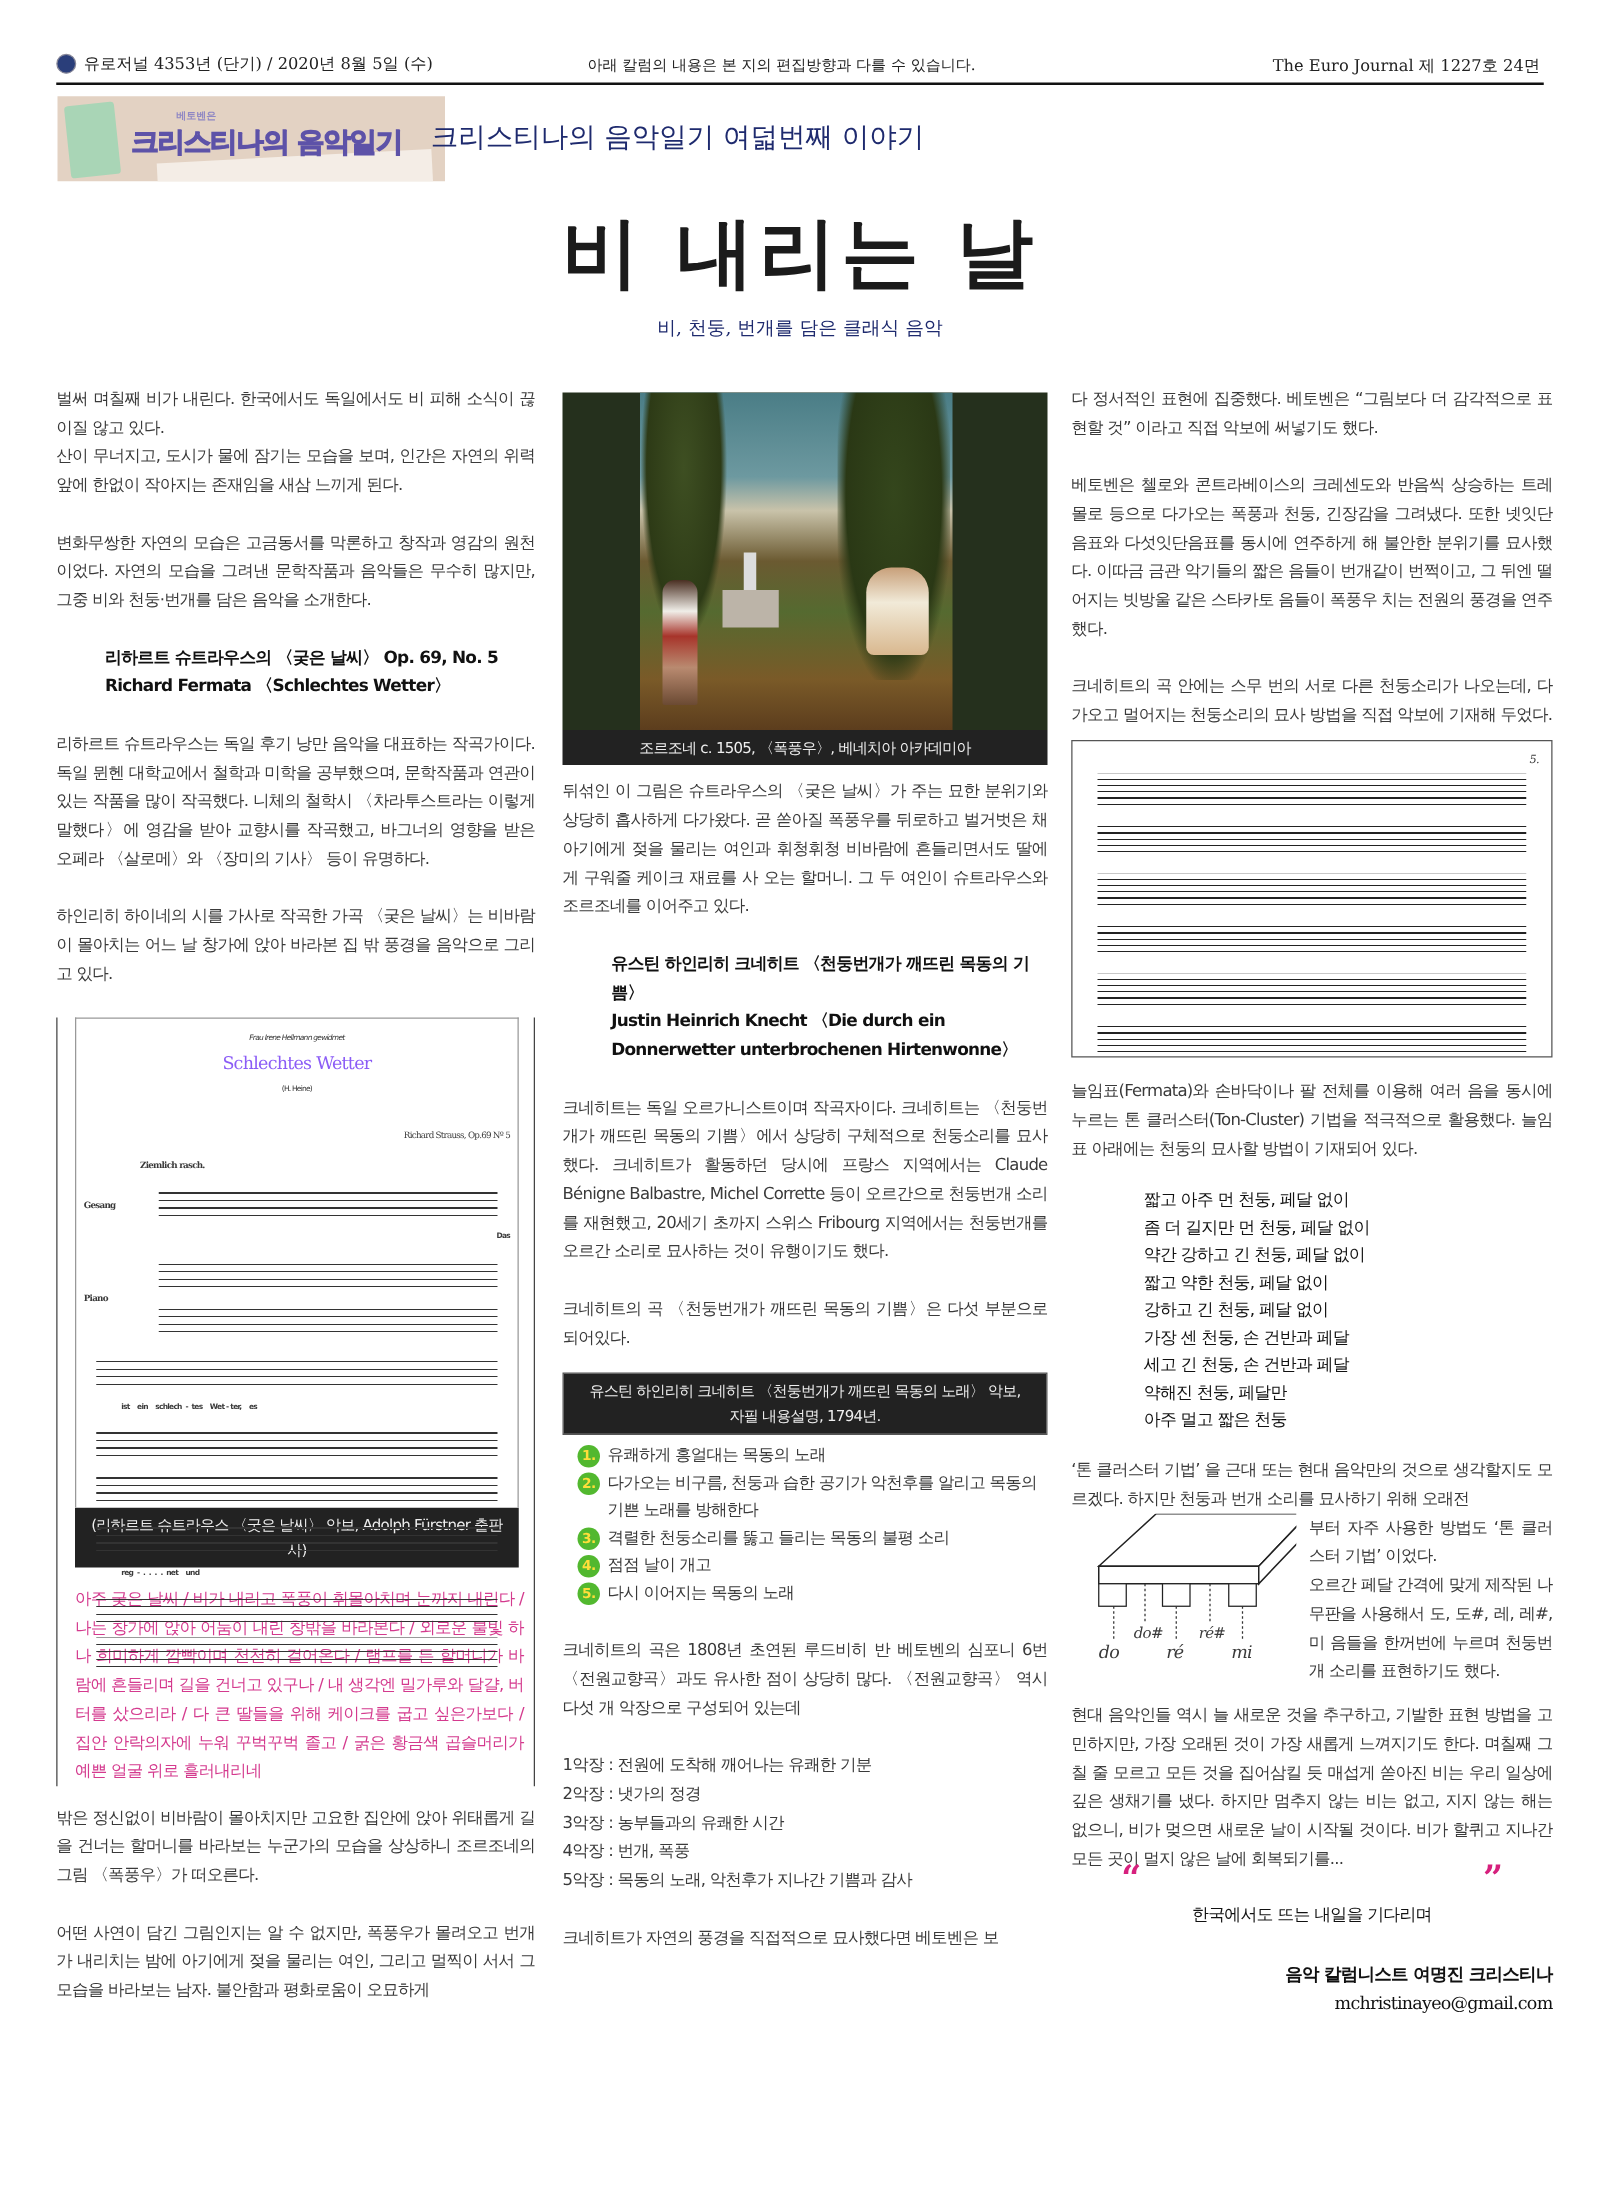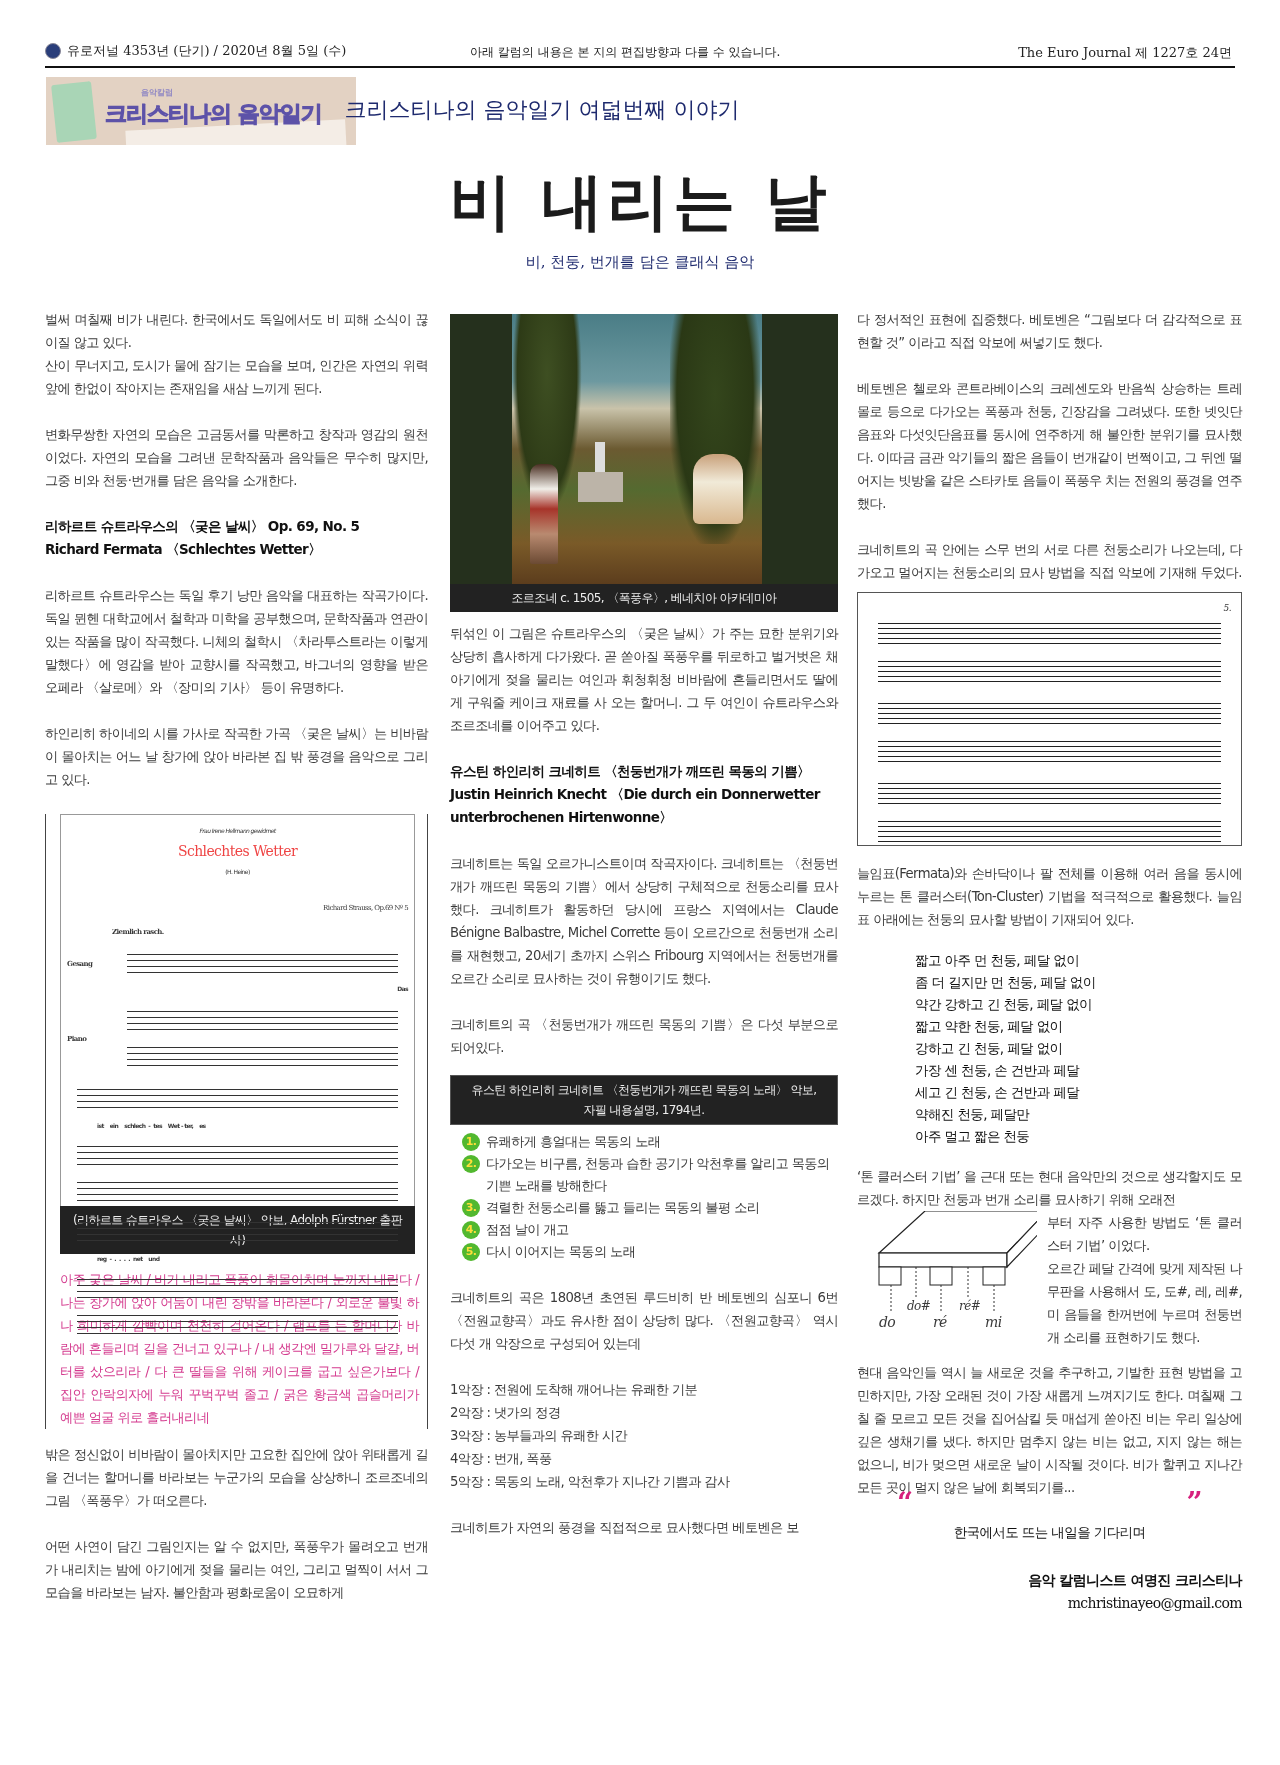--- a/index.html
+++ b/index.html
@@ -14,21 +14,21 @@
   .banner .book { position:absolute; left: 8px; top: 6px; width: 40px; height: 58px; background: #a9d5b6; border-radius: 3px; transform: rotate(-6deg); }
   .banner .small { position:absolute; left: 95px; top: 10px; font-size: 8px; color: #8f87c4; font-weight: bold; }
   .banner .big { position:absolute; left: 59px; top: 22px; font-size: 22px; font-weight: bold; color: #b9b3ec; -webkit-text-stroke: 1px #5d52a8; letter-spacing: -1px; }
   .banner .paper { position:absolute; left: 80px; top: 48px; width: 220px; height: 30px; background: #f4ede6; transform: rotate(-3deg); }
   .series { left: 0; width: 1084px; top: 95px; text-align: center; font-size: 22px; color: #1e2a6e; }
   .title { left: 0; width: 1280px; top: 160px; text-align: center; font-size: 62px; font-weight: bold; color: #1b1b1b; letter-spacing: 4px; }
   .subtitle { left: 0; width: 1280px; top: 253px; text-align: center; font-size: 15px; color: #1e2a6e; font-family: "DejaVu Serif", serif; }
   .col { position: absolute; font-size: 13.2px; line-height: 23px; color: #3a3a3a; letter-spacing: -0.6px; }
   .col p { text-align: justify; margin-bottom: 23px; }
   .col p.tight { margin-bottom: 0; }
-  .col h3 { font-size: 13.5px; font-weight: bold; color: #111; line-height: 23px; letter-spacing: -0.6px; }
+  .col h3 { font-size: 13.5px; font-weight: bold; color: #111; line-height: 23px; letter-spacing: -0.6px; margin-left: 39px; }
   .c1 { left: 45px; top: 308px; width: 383px; }
   .c2 { left: 450px; top: 308px; width: 388px; }
   .c3 { left: 857px; top: 308px; width: 385px; }
   .figbox { background: #fff; border: 1px solid #555; position: relative; }
   .caption { background: #222; color: #eee; text-align: center; font-size: 12px; line-height: 20px; padding: 4px 6px; letter-spacing: -0.6px; }
   .painting { height: 270px; background: #25301d; position: relative; overflow: hidden; }
   .painting .canvas { position: absolute; left: 62px; top: 0; width: 250px; height: 270px;
      background: linear-gradient(180deg, #4a7d86 0%, #6d99a0 25%, #c9c3aa 35%, #6b5a31 50%, #556a30 65%, #7a5a28 85%, #5c3d1d 100%); }
   .painting .tree1 { position:absolute; left: 62px; top: 0; width: 70px; height: 200px; background: radial-gradient(ellipse at 50% 30%, #3e4f22 0%, #2d3a16 60%, transparent 70%); }
   .painting .tree2 { position:absolute; left: 220px; top: 0; width: 90px; height: 230px; background: radial-gradient(ellipse at 50% 35%, #34461c 0%, #2a3815 60%, transparent 75%); }
@@ -56,41 +56,41 @@
   <span class="logo-dot"></span>
   <span>유로저널 4353년 (단기) / 2020년 8월 5일 (수)</span>
 </div>
 <div class="abs hdr-center">아래 칼럼의 내용은 본 지의 편집방향과 다를 수 있습니다.</div>
 <div class="abs hdr-right">The Euro Journal  제 1227호  24면</div>
 <div class="abs hdr-rule"></div>
 
 <div class="abs banner">
   <div class="book"></div>
   <div class="paper"></div>
-  <div class="small">음악칼럼</div>
+  <div class="small">베토벤은</div>
   <div class="big">크리스티나의 음악일기</div>
 </div>
 
 <div class="abs series">크리스티나의 음악일기 여덟번째 이야기</div>
 <div class="abs title">비 내리는 날</div>
 <div class="abs subtitle">비, 천둥, 번개를 담은 클래식 음악</div>
 
 <div class="col c1">
   <p class="tight">벌써 며칠째 비가 내린다. 한국에서도 독일에서도 비 피해 소식이 끊이질 않고 있다.</p>
   <p>산이 무너지고, 도시가 물에 잠기는 모습을 보며, 인간은 자연의 위력 앞에 한없이 작아지는 존재임을 새삼 느끼게 된다.</p>
   <p>변화무쌍한 자연의 모습은 고금동서를 막론하고 창작과 영감의 원천이었다. 자연의 모습을 그려낸 문학작품과 음악들은 무수히 많지만, 그중 비와 천둥·번개를 담은 음악을 소개한다.</p>
   <h3>리하르트 슈트라우스의 〈궂은 날씨〉 Op. 69, No. 5</h3>
   <h3 style="margin-bottom:23px">Richard Fermata 〈Schlechtes Wetter〉</h3>
   <p>리하르트 슈트라우스는 독일 후기 낭만 음악을 대표하는 작곡가이다. 독일 뮌헨 대학교에서 철학과 미학을 공부했으며, 문학작품과 연관이 있는 작품을 많이 작곡했다. 니체의 철학시 〈차라투스트라는 이렇게 말했다〉에 영감을 받아 교향시를 작곡했고, 바그너의 영향을 받은 오페라 〈살로메〉와 〈장미의 기사〉 등이 유명하다.</p>
   <p>하인리히 하이네의 시를 가사로 작곡한 가곡 〈궂은 날씨〉는 비바람이 몰아치는 어느 날 창가에 앉아 바라본 집 밖 풍경을 음악으로 그리고 있다.</p>
 
   <div style="border-left:1px solid #444; border-right:1px solid #444; padding: 0 0 0 14px;">
     <div class="score-sheet" style="border:1px solid #999; border-bottom:none; margin-right:12px; height:392px; padding:4px 6px;">
       <div style="text-align:center; font-size:6px; font-style:italic; color:#333;">Frau Irene Hellmann gewidmet</div>
-      <div style="text-align:center; font-family:'DejaVu Serif',serif; font-size:14px; color:#ef4444; line-height:18px;">Schlechtes Wetter</div>
+      <div style="text-align:center; font-family:'DejaVu Serif',serif; font-size:14px; color:#8b5cf6; line-height:18px;">Schlechtes Wetter</div>
       <div style="text-align:center; font-size:6px; color:#333;">(H. Heine)</div>
       <div style="text-align:right; font-family:'DejaVu Serif',serif; font-size:7px; margin-top:14px;">Richard Strauss, Op.69 Nº 5</div>
       <div style="font-family:'DejaVu Serif',serif; font-size:7px; font-weight:bold; margin-left:45px;">Ziemlich rasch.</div>
       <div style="display:flex; align-items:center; margin-top:6px;">
         <span style="width:50px; font-size:7px; font-weight:bold; font-family:'DejaVu Serif',serif;">Gesang</span>
         <div class="staff" style="flex:1;"></div>
       </div>
       <div style="text-align:right; font-size:6px; font-weight:bold;">Das</div>
       <div style="display:flex; align-items:center; margin-top:6px;">
         <span style="width:50px; font-size:7px; font-weight:bold; font-family:'DejaVu Serif',serif;">Piano</span>

